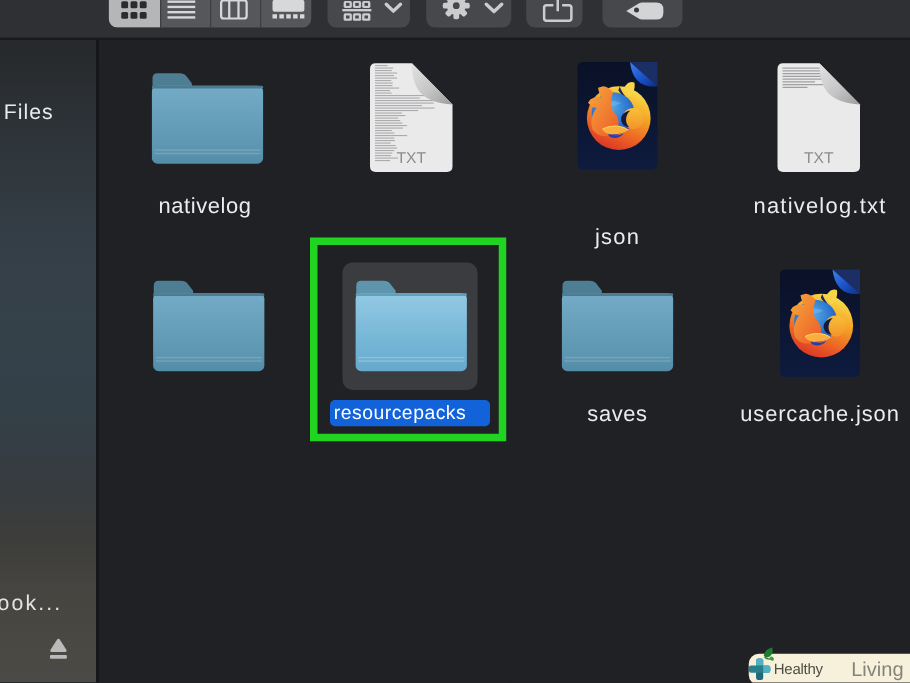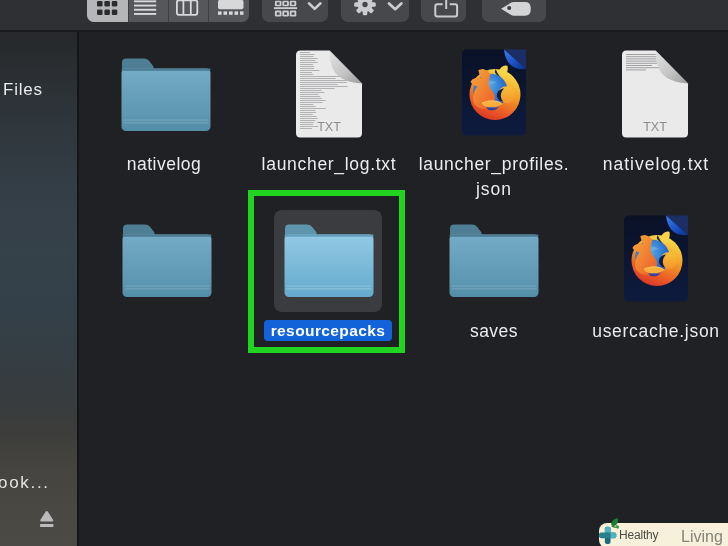--- a/index.html
+++ b/index.html
@@ -273,26 +273,24 @@
           <rect x="6" y="71.0" width="15.4" height="0.9"></rect>
           <rect x="6" y="73.0" width="13.9" height="0.9"></rect>
           <rect x="6" y="75.0" width="12.9" height="0.9"></rect>
           <rect x="6" y="77.0" width="18.3" height="0.9"></rect>
           <rect x="6" y="79.0" width="12.1" height="0.9"></rect>
         </g>
       </g>
     <path d="M35.5,1.5 L68,34.5 C56,33.8 47.5,30.5 42.8,25.5 C38,20.5 35.5,12.5 35.5,1.5 Z" fill="url(#foldgray)"></path>
     <text x="35" y="81.5" font-size="12.5" fill="#8c8c8e" text-anchor="middle" font-family="Liberation Sans">TXT</text>
   </svg>
-  <div class="label" style="left:254px;top:153.5px;width:150px;letter-spacing:0.7px">launcher_log.txt</div>
 
   <svg style="position:absolute;left:460px;top:48px" width="68" height="89">
     <use href="#ffdoc-shape"></use>
   </svg>
-  <div class="label" style="left:414px;top:153.5px;width:160px;letter-spacing:0.7px">launcher_profiles.</div>
   <div class="label" style="left:414px;top:179px;width:160px;letter-spacing:1px">json</div>
 
   <svg style="position:absolute;left:620px;top:49px" width="70" height="90">
     <path d="M2,6 Q2,1.5 6.5,1.5 L35.5,1.5 L68,34.5 L68,84 Q68,88.5 63.5,88.5 L6.5,88.5 Q2,88.5 2,84 Z" fill="#eaeaeb"></path>
     <g clip-path="url(#txtclip)">
         <g id="txtlines2" fill="#a0a0a2">
           <rect x="6" y="5.0" width="46" height="1"></rect>
           <rect x="6" y="7.2" width="30" height="1"></rect>
           <rect x="6" y="9.4" width="40" height="1"></rect>
           <rect x="6" y="11.6" width="34" height="1"></rect>
@@ -309,21 +307,21 @@
 
   <svg style="position:absolute;left:122px;top:221px" width="90" height="78">
     <use href="#folder-n"></use>
   </svg>
 
   <div id="selbox" style="position:absolute;left:274px;top:210px;width:108px;height:102px;border-radius:8px;background:#3a3c3f"></div>
   <svg style="position:absolute;left:284px;top:221px" width="90" height="78">
     <use href="#folder-s"></use>
   </svg>
   <div id="bluepill" style="position:absolute;left:264px;top:320px;width:128px;height:21px;border-radius:4px;background:#1263da"></div>
-  <div class="label" style="left:264px;top:322px;width:128px;font-weight:bold;font-size:15.5px;color:#fff;letter-spacing:0.4px">resourcepacks</div>
+  <div class="label" style="left:264px;top:322px;width:112px;font-weight:normal;font-size:15.5px;color:#fff;letter-spacing:0.4px">resourcepacks</div>
 
   <svg style="position:absolute;left:449px;top:221px" width="91" height="78">
     <use href="#folder-n"></use>
   </svg>
   <div class="label" style="left:419px;top:320.5px;width:150px;letter-spacing:0.5px">saves</div>
 
   <svg style="position:absolute;left:622px;top:214px" width="68" height="89">
     <use href="#ffdoc-shape"></use>
   </svg>
   <div class="label" style="left:581px;top:320.5px;width:150px;letter-spacing:0.7px">usercache.json</div>

